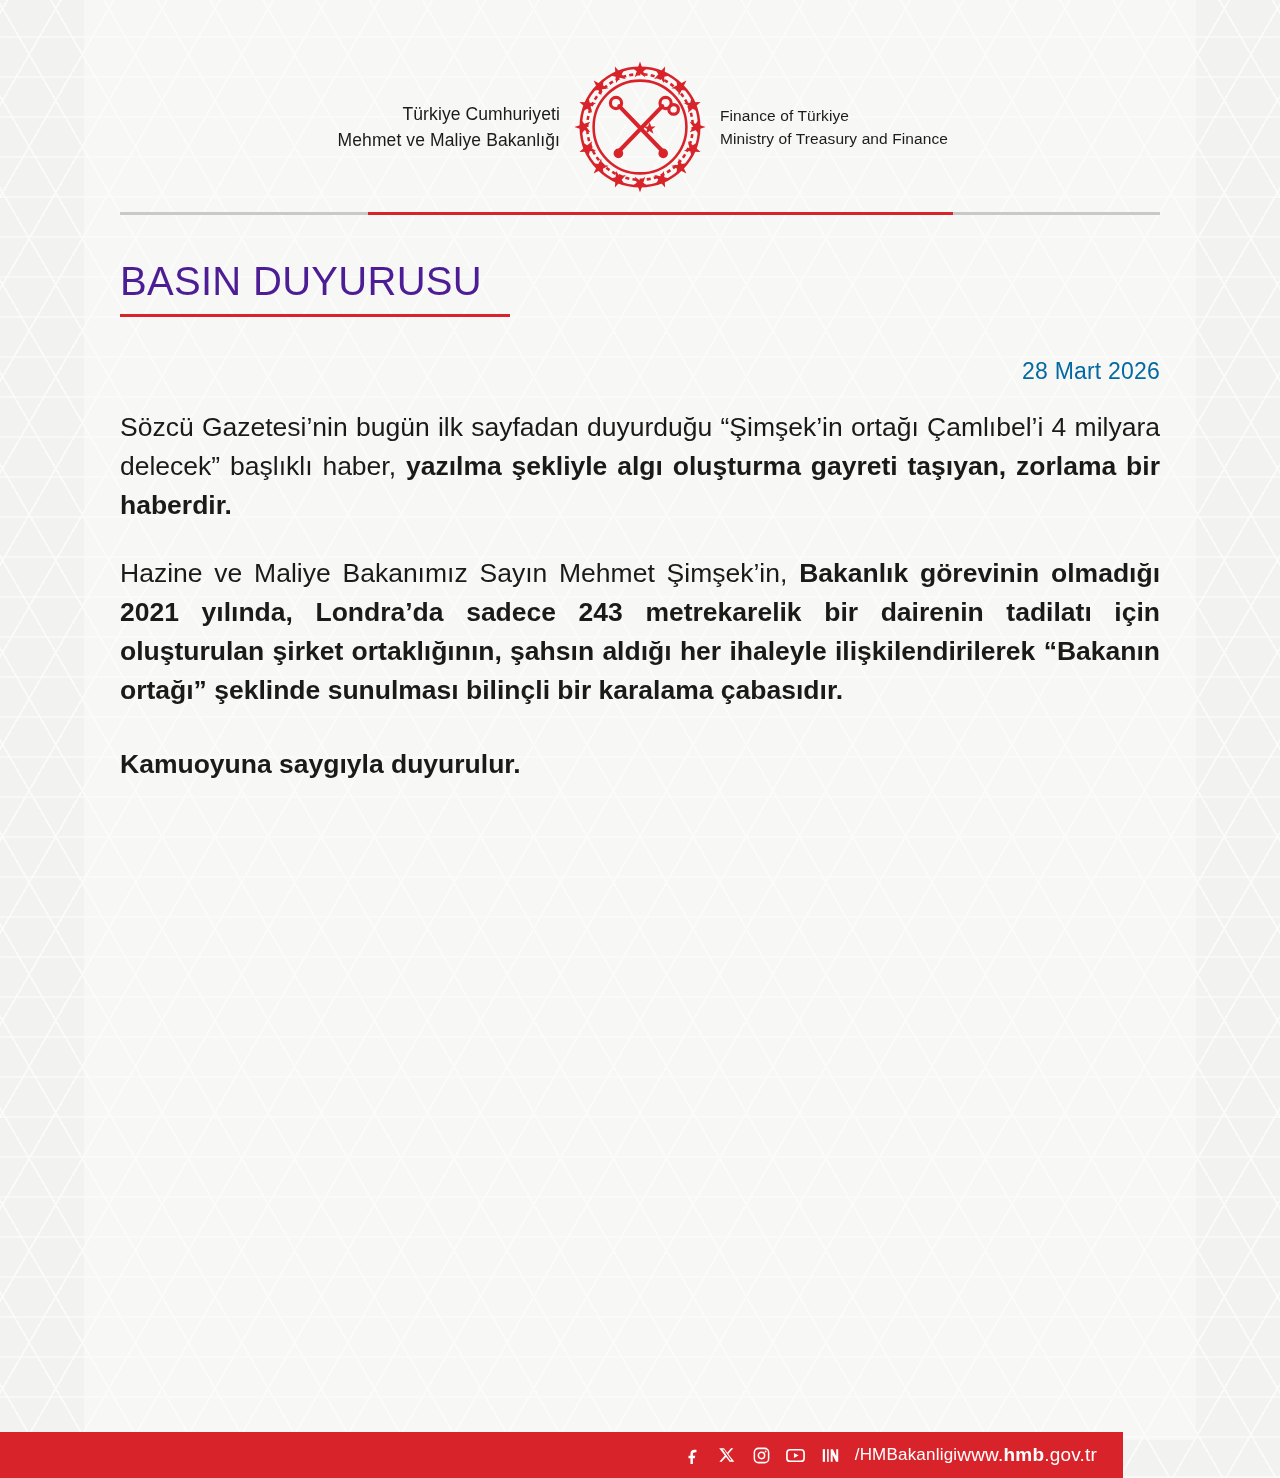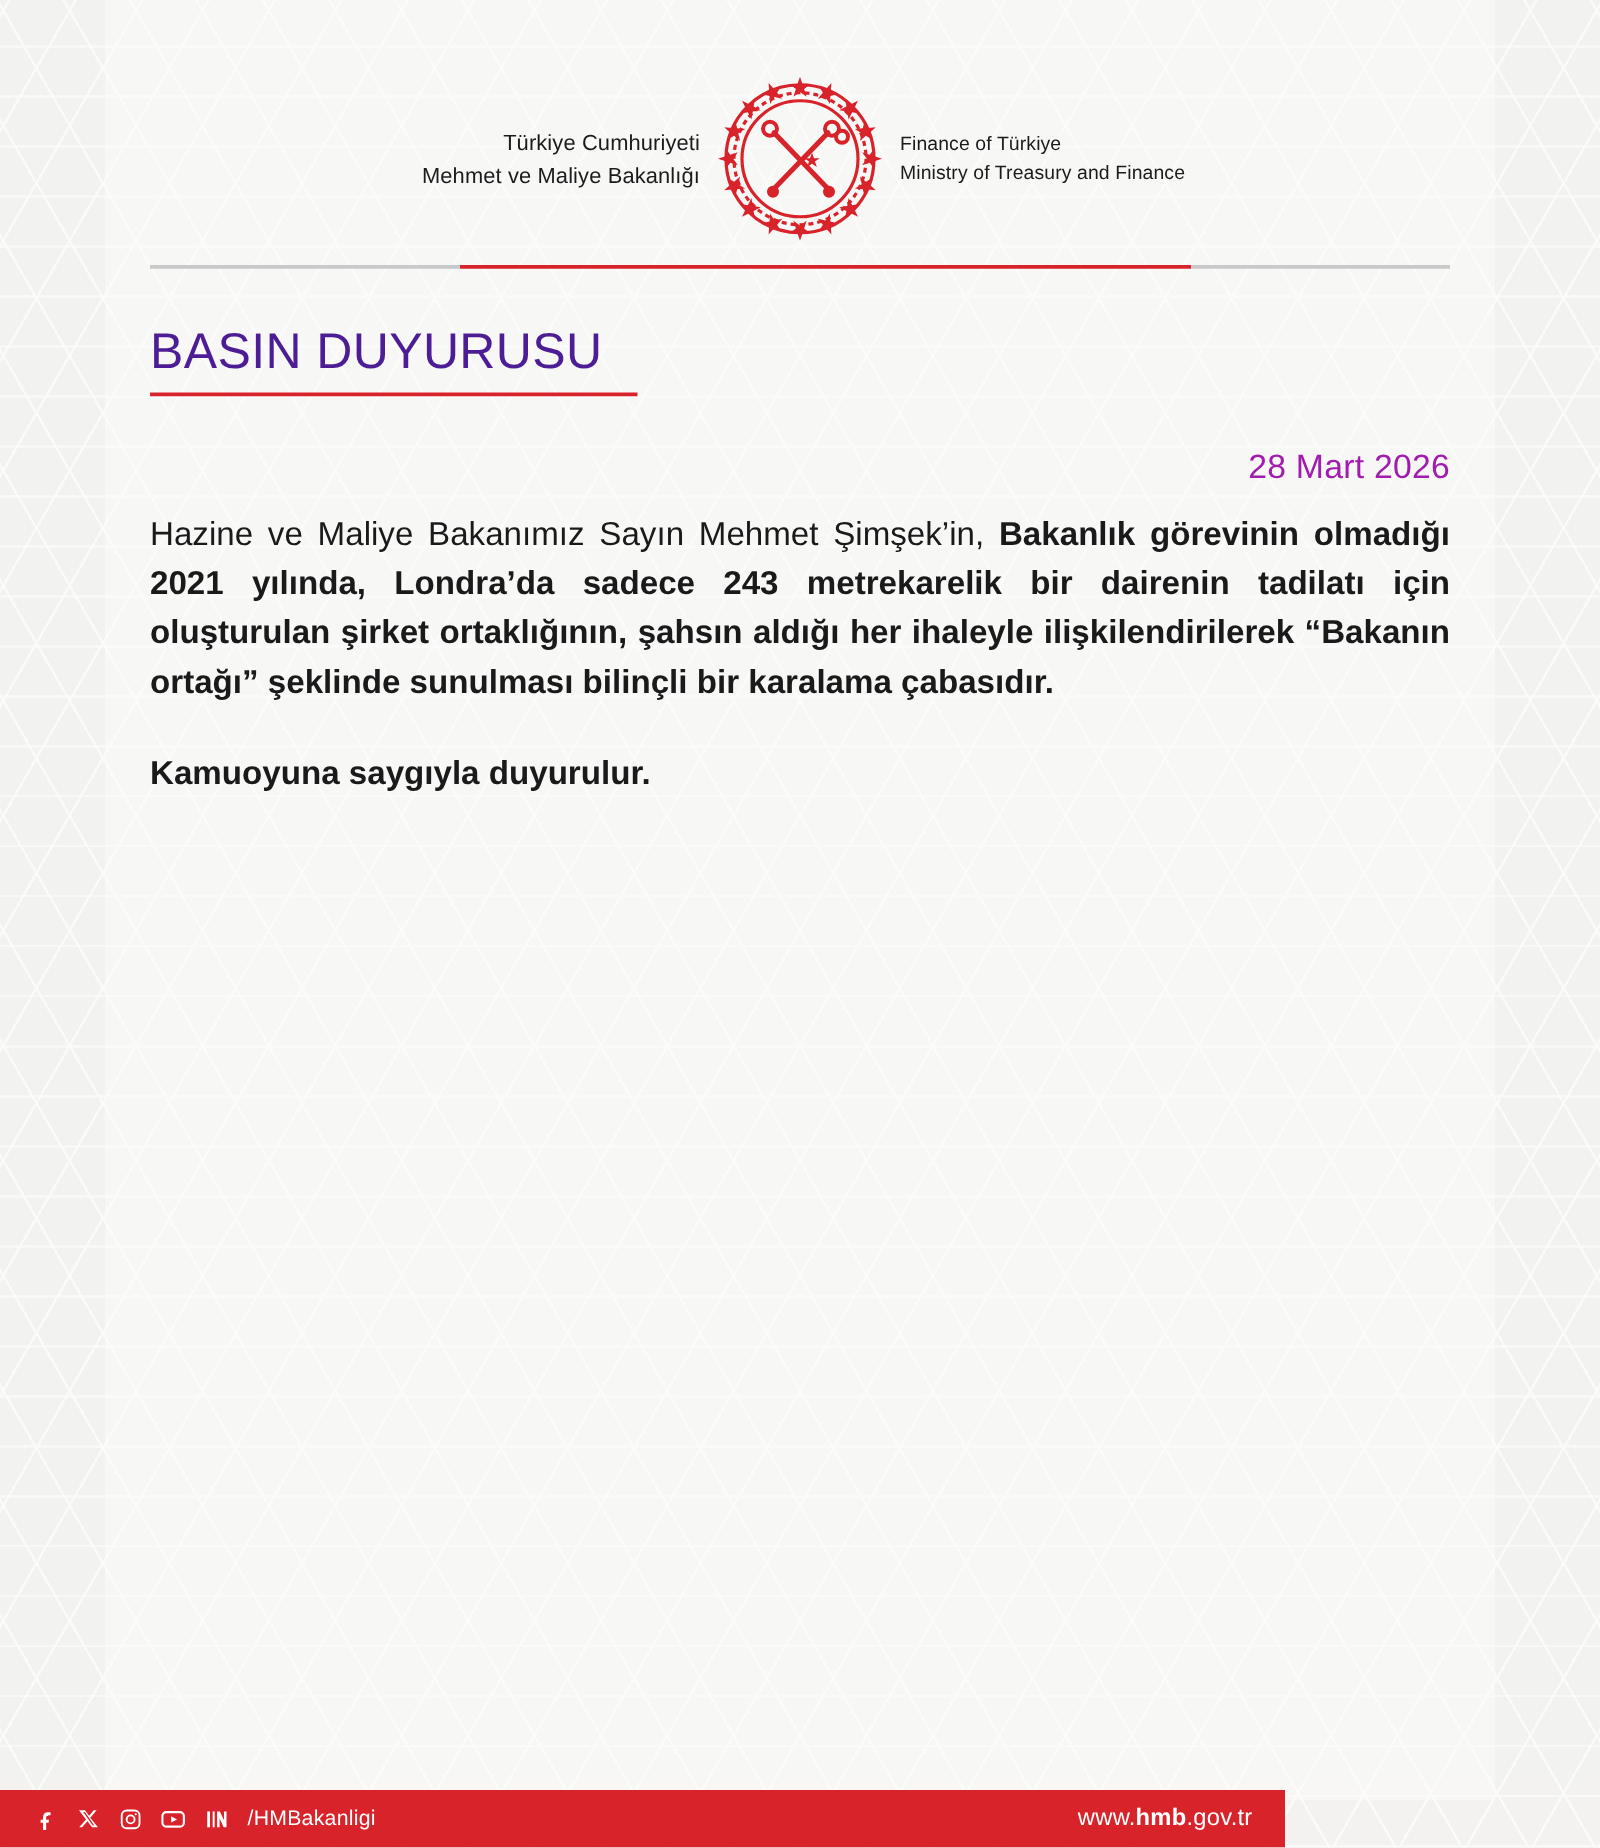--- a/index.html
+++ b/index.html
@@ -110,22 +110,22 @@
     width: 390px;
     height: 3px;
     background: #d8232a;
   }
 
   
   .date {
     position: absolute;
     top: 358px;
     right: 120px;
-    font-size: 27px;
-    color: #a21caf;
+    font-size: 23px;
+    color: #0369a1;
     letter-spacing: .2px;
   }
 
   
   .body-text {
     position: absolute;
     top: 408px;
     left: 120px;
     width: 1040px;
     color: #1a1a1a;
@@ -140,26 +140,26 @@
   }
   .body-text p:last-child { margin-bottom: 0; }
   .body-text b { font-weight: bold; }
   .para-closing { font-weight: bold; margin-top: 34px !important; text-align: right; }
 
   
   .footer {
     position: absolute;
     left: 0;
     bottom: 0;
-    width: 1028px;
+    width: 1123px;
     height: 46px;
     background: #d8232a;
     display: flex;
     align-items: center;
-    justify-content: space-between;
+    justify-content: flex-end;
     padding: 0 26px;
     box-sizing: border-box;
     color: #ffffff;
   }
   .social {
     display: flex;
     align-items: center;
     gap: 13px;
     font-size: 17px;
   }
@@ -263,20 +263,21 @@
 
   <div class="title-wrap">
     <h1 class="title">BASIN DUYURUSU</h1>
     <div class="title-underline"></div>
   </div>
 
   <div class="date">28 Mart 2026</div>
 
   <div class="body-text">
     <div id="paragraphs">
+        <p><span>Sözcü Gazetesi’nin bugün ilk sayfadan duyurduğu “Şimşek’in ortağı Çamlıbel’i 4 milyara delecek” başlıklı haber, </span><b>yazılma şekliyle algı oluşturma gayreti taşıyan, zorlama bir haberdir.</b></p>
         <p><span>Hazine ve Maliye Bakanımız Sayın Mehmet Şimşek’in, </span><b>Bakanlık görevinin olmadığı 2021 yılında, Londra’da sadece 243 metrekarelik bir dairenin tadilatı için oluşturulan şirket ortaklığının, şahsın aldığı her ihaleyle ilişkilendirilerek “Bakanın ortağı” şeklinde sunulması bilinçli bir karalama çabasıdır.</b></p>
       </div>
     <p class="para-closing">Kamuoyuna saygıyla duyurulur.</p>
   </div>
 
   <div class="footer">
     <div class="social">
       <span class="ico">
         <svg viewBox="0 0 24 24" width="18" height="18" fill="#ffffff">
             <path d="M14.5 8.2h2.1V5.3c-.4-.05-1.6-.17-3-.17-3 0-5 1.83-5 5.2V13H6v3.3h2.6V24h3.3v-7.7h2.6l.4-3.3h-3V10.6c0-.95.26-1.6 1.6-1.6z"></path>

